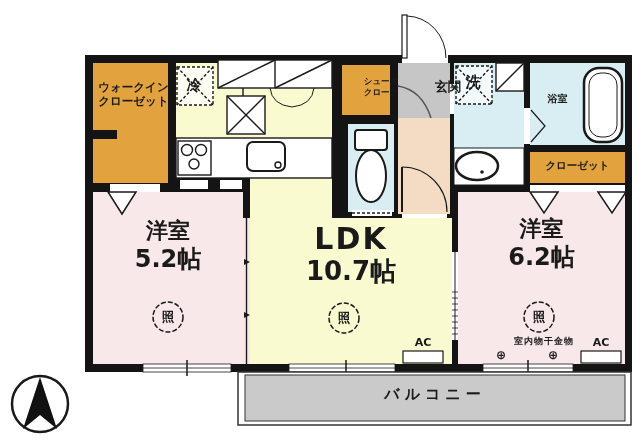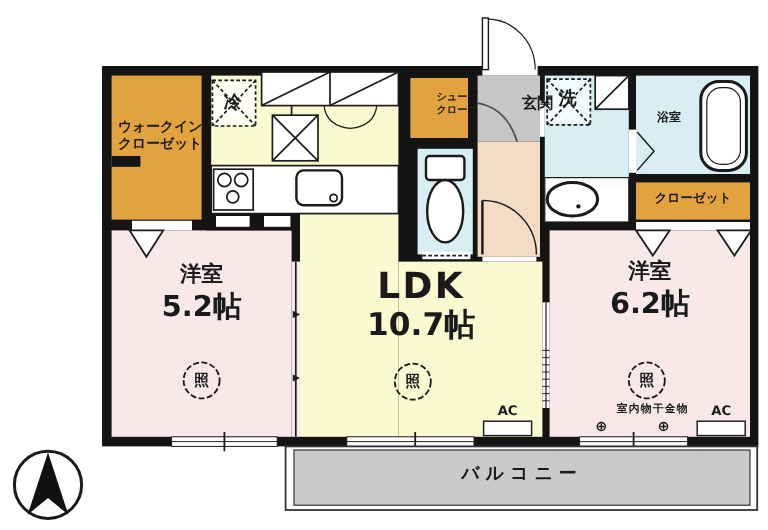--- a/index.html
+++ b/index.html
@@ -19,33 +19,33 @@
   .r-senmen{left:454px;top:63px;width:70px;height:122px;background:#D8EEF3;}
   .r-bath{left:530px;top:63px;width:95px;height:82px;background:#D8EEF3;}
   .r-closet{left:530px;top:152px;width:95px;height:31px;background:#E2A23E;}
   .r-bed1{left:93px;top:192px;width:150px;height:172px;background:#F8E8EA;}
   .r-bed2{left:458px;top:192px;width:167px;height:172px;background:#F8E8EA;}
   
   .wall{background:#141414;}
   .gap{background:#ffffff;}
   
   .lbl{font-weight:bold;text-align:center;line-height:1.25;}
-  .lbl-wic{left:93px;top:98px;width:81px;font-size:11.5px;}
+  .lbl-wic{left:93px;top:80px;width:81px;font-size:11.5px;font-family:Liberation Serif, serif;}
   .lbl-shoes{left:342px;top:76px;width:50px;font-size:8.5px;margin-left:14px;}
   .lbl-genkan{left:420px;top:79px;width:56px;font-size:13px;}
   .lbl-rei{left:176px;top:76px;width:36px;font-size:15px;}
   .lbl-sen{left:456px;top:73px;width:34px;font-size:15px;}
   .lbl-senmen{left:454px;top:106px;width:70px;font-size:13px;}
   .lbl-bath{left:530px;top:93px;width:55px;font-size:10px;}
   .lbl-closet{left:530px;top:159px;width:95px;font-size:10.5px;}
   .roomname{font-weight:bold;text-align:center;}
   .lbl-bed1{left:93px;top:218px;width:150px;}
   .lbl-ldk{left:250px;top:222px;width:202px;}
   .lbl-bed2{left:458px;top:216px;width:167px;}
-  .rn-big{font-size:18px;line-height:1.2;}
+  .rn-big{font-size:22px;line-height:1.2;}
   .rn-size{font-size:24px;line-height:1.25;}
   .ldk-big{font-size:30px;line-height:1.1;letter-spacing:2px;}
   .ldk-size{font-size:26px;line-height:1.25;}
   .lbl-balcony{left:238px;top:385px;width:394px;font-size:15px;letter-spacing:5px;}
   .lbl-ac{width:40px;font-size:11px;}
   .lbl-light{width:36px;font-size:12.5px;}
   .lbl-mono{left:478px;top:336px;width:96px;font-size:9px;letter-spacing:1px;text-align:right;}
   .hook{font-size:12px;font-weight:bold;}
   svg{position:absolute;left:0;top:0;}
 </style>

